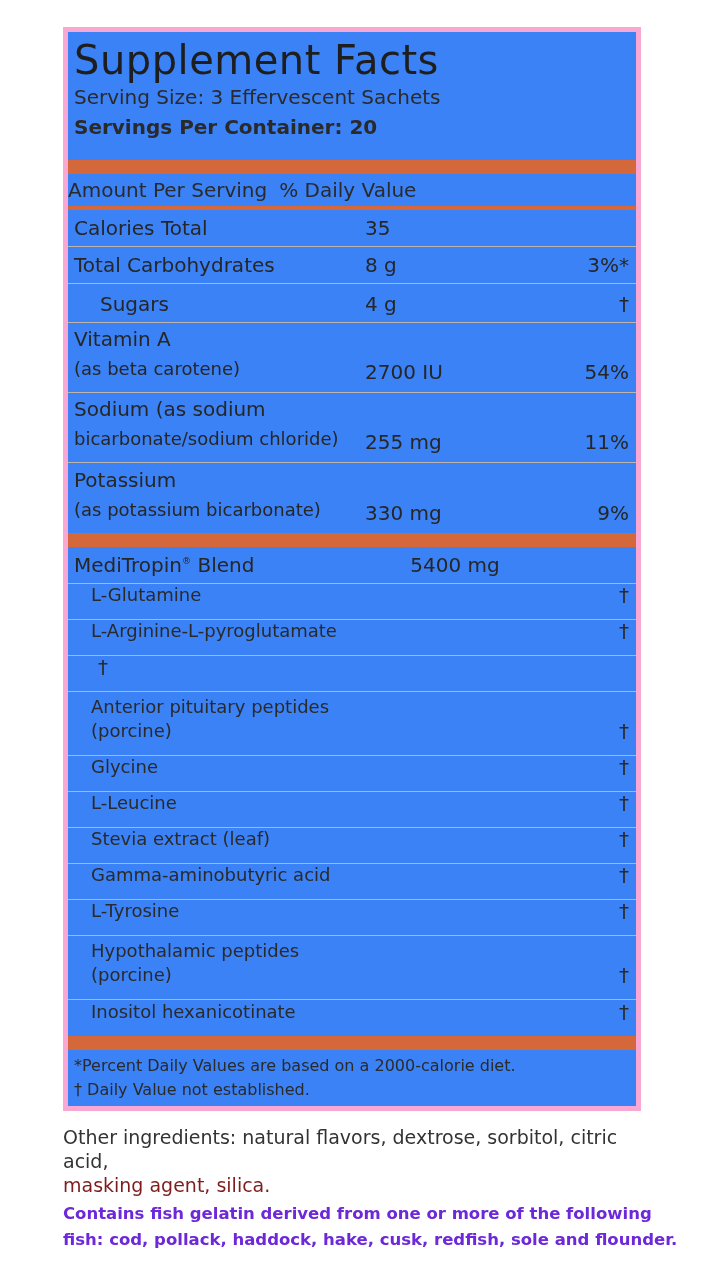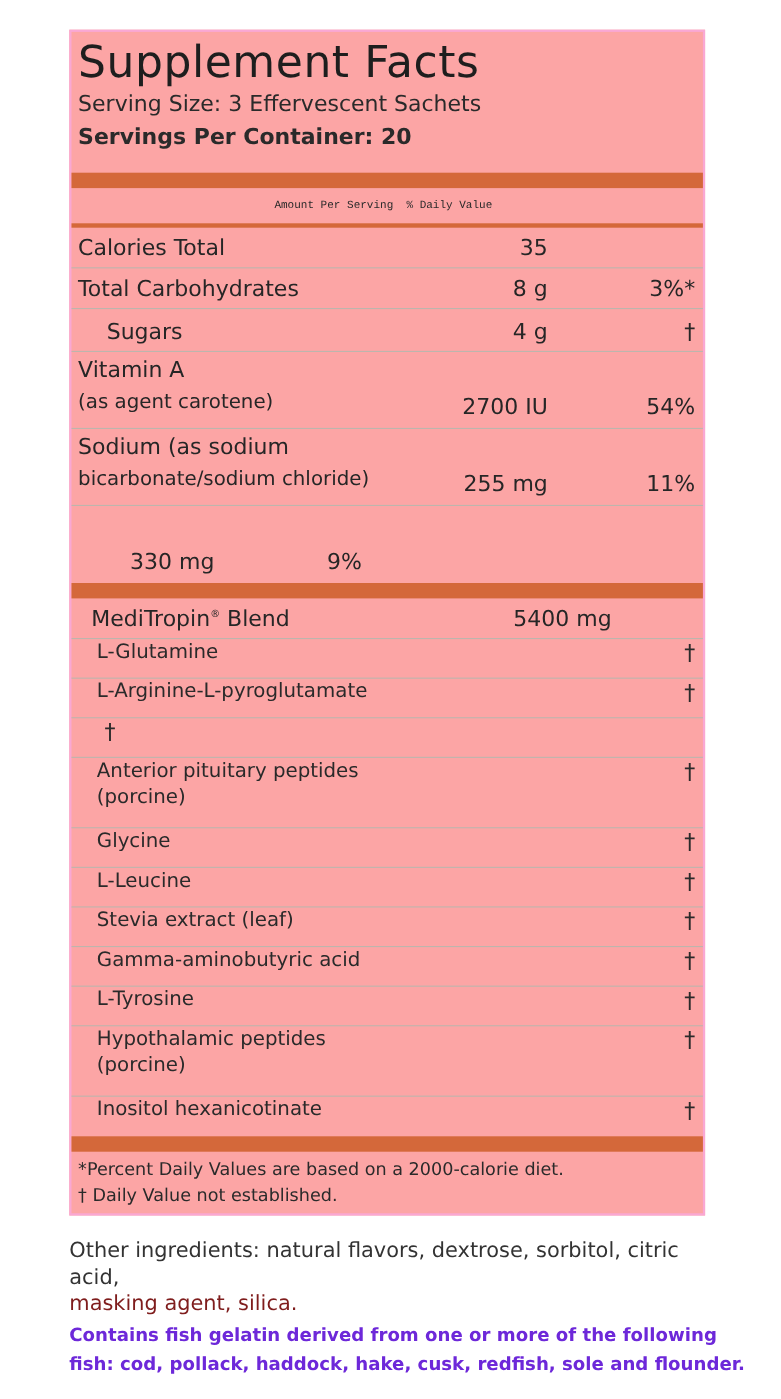--- a/index.html
+++ b/index.html
@@ -1,34 +1,34 @@
 <!DOCTYPE html>
 <html><head>
 <meta charset="utf-8">
 <style>
   html, body { margin:0; padding:0; background:#ffffff; }
   body { width:710px; height:1272px; position:relative; font-family:"DejaVu Sans", sans-serif; color:#222; overflow:hidden; }
-  .panel { position:absolute; left:63px; top:27px; width:578px; border:2px solid #f9a8d4; box-sizing:border-box; background:#fca5a5; }
+  .panel { position:absolute; left:63px; top:27px; width:578px; border:5px solid #f9a8d4; box-sizing:border-box; background:#3b82f6; }
   .title { font-size:40px; line-height:44px; margin:6px 0 0 6px; letter-spacing:0.5px; color:#1e1e1e; }
   .serving { font-size:20px; line-height:30px; margin-left:6px; color:#2a2a2a; }
   .bar { background:#d4683a; height:14px; }
   .thinbar { background:#d4683a; height:4px; }
-  .colhead { display:flex; justify-content:center; font-size:10px; height:32px; align-items:center; padding-right:7px; color:#2a2a2a;font-family:Liberation Mono, monospace; }
+  .colhead { display:flex; justify-content:flex-start; font-size:20px; height:32px; align-items:center; padding-right:7px; color:#2a2a2a; }
   .colhead .amt { margin-right:12px; }
   .row { display:flex; align-items:flex-end; border-bottom:1px solid #bdb5ad; box-sizing:border-box; font-size:20px; color:#262626; }
   .row .name { flex:1; padding-left:6px; }
-  .row .amount { width:130px; text-align:right; padding-right:6px; }
+  .row .amount { width:130px; padding-right:6px; }
   .row .dv { width:128px; text-align:right; padding-right:7px; }
   .row.single { height:37px; padding-bottom:6px; }
   .row.double { height:70px; padding-bottom:8px; }
   .row .name .sub { display:block; font-size:18px; line-height:30px; }
   .row .name .main { display:block; line-height:30px; }
   .row.indent .name { padding-left:32px; }
-  .row.blend .name { padding-left:6px;margin-left:12px; }
-  .ing { display:flex; align-items:flex-start; border-bottom:1px solid #bdb5ad; font-size:18px; padding-bottom:0; box-sizing:border-box; color:#2a2a2a; }
+  .row.blend .name { padding-left:6px; }
+  .ing { display:flex; align-items:flex-end; border-bottom:1px solid #bdb5ad; font-size:18px; padding-bottom:12px; box-sizing:border-box; color:#2a2a2a; }
   .ing .name { flex:1; padding-left:23px; line-height:24px; }
   .ing .dv { width:40px; text-align:right; padding-right:7px; font-size:20px; }
   .ing.single { height:36px; }
   .ing.double { height:64px; }
   .row.norule { border-bottom:none; }
   .footnote { font-size:16px; line-height:24px; padding:4px 0 4px 6px; color:#2a2a2a; }
   .other { position:absolute; left:63px; top:1125px; width:600px; font-size:19px; line-height:24px; color:#333; }
   .other .l2 { color:#7f1d1d; }
   .contains { position:absolute; left:63px; top:1201px; width:620px; font-size:16.5px; line-height:26px; font-weight:bold; color:#6d28d9; }
 </style>
@@ -61,45 +61,49 @@
 
   <div class="row single indent" style="height:39px;">
     <span class="name">Sugars</span>
     <span class="amount">4 g</span>
     <span class="dv">†</span>
   </div>
 
   <div class="row double">
     <span class="name">
       <span class="main">Vitamin A</span>
-      <span class="sub">(as agent carotene)</span>
+      <span class="sub">(as beta carotene)</span>
     </span>
     <span class="amount">2700 IU</span>
     <span class="dv">54%</span>
   </div>
 
   <div class="row double">
     <span class="name">
       <span class="main">Sodium (as sodium</span>
       <span class="sub">bicarbonate/sodium chloride)</span>
     </span>
     <span class="amount">255 mg</span>
     <span class="dv">11%</span>
   </div>
 
   <div class="row double norule">
+    <span class="name">
+      <span class="main">Potassium</span>
+      <span class="sub">(as potassium bicarbonate)</span>
+    </span>
     <span class="amount">330 mg</span>
     <span class="dv">9%</span>
   </div>
 
   <div class="bar"></div>
 
   <div class="row single blend">
     <span class="name"><span>MediTropin</span><sup style="font-size:9px;">®</sup><span> Blend</span></span>
-    <span class="amount" style="width:196px;text-align:right;padding-left:0;">5400 mg</span>
+    <span class="amount" style="width:196px;text-align:center;padding-left:0;">5400 mg</span>
     <span class="dv" style="width:70px;"></span>
   </div>
 
   <div class="ing single">
     <span class="name">L-Glutamine</span>
     <span class="dv">†</span>
   </div>
   <div class="ing single">
     <span class="name">L-Arginine-L-pyroglutamate</span>
     <span class="dv">†</span>

